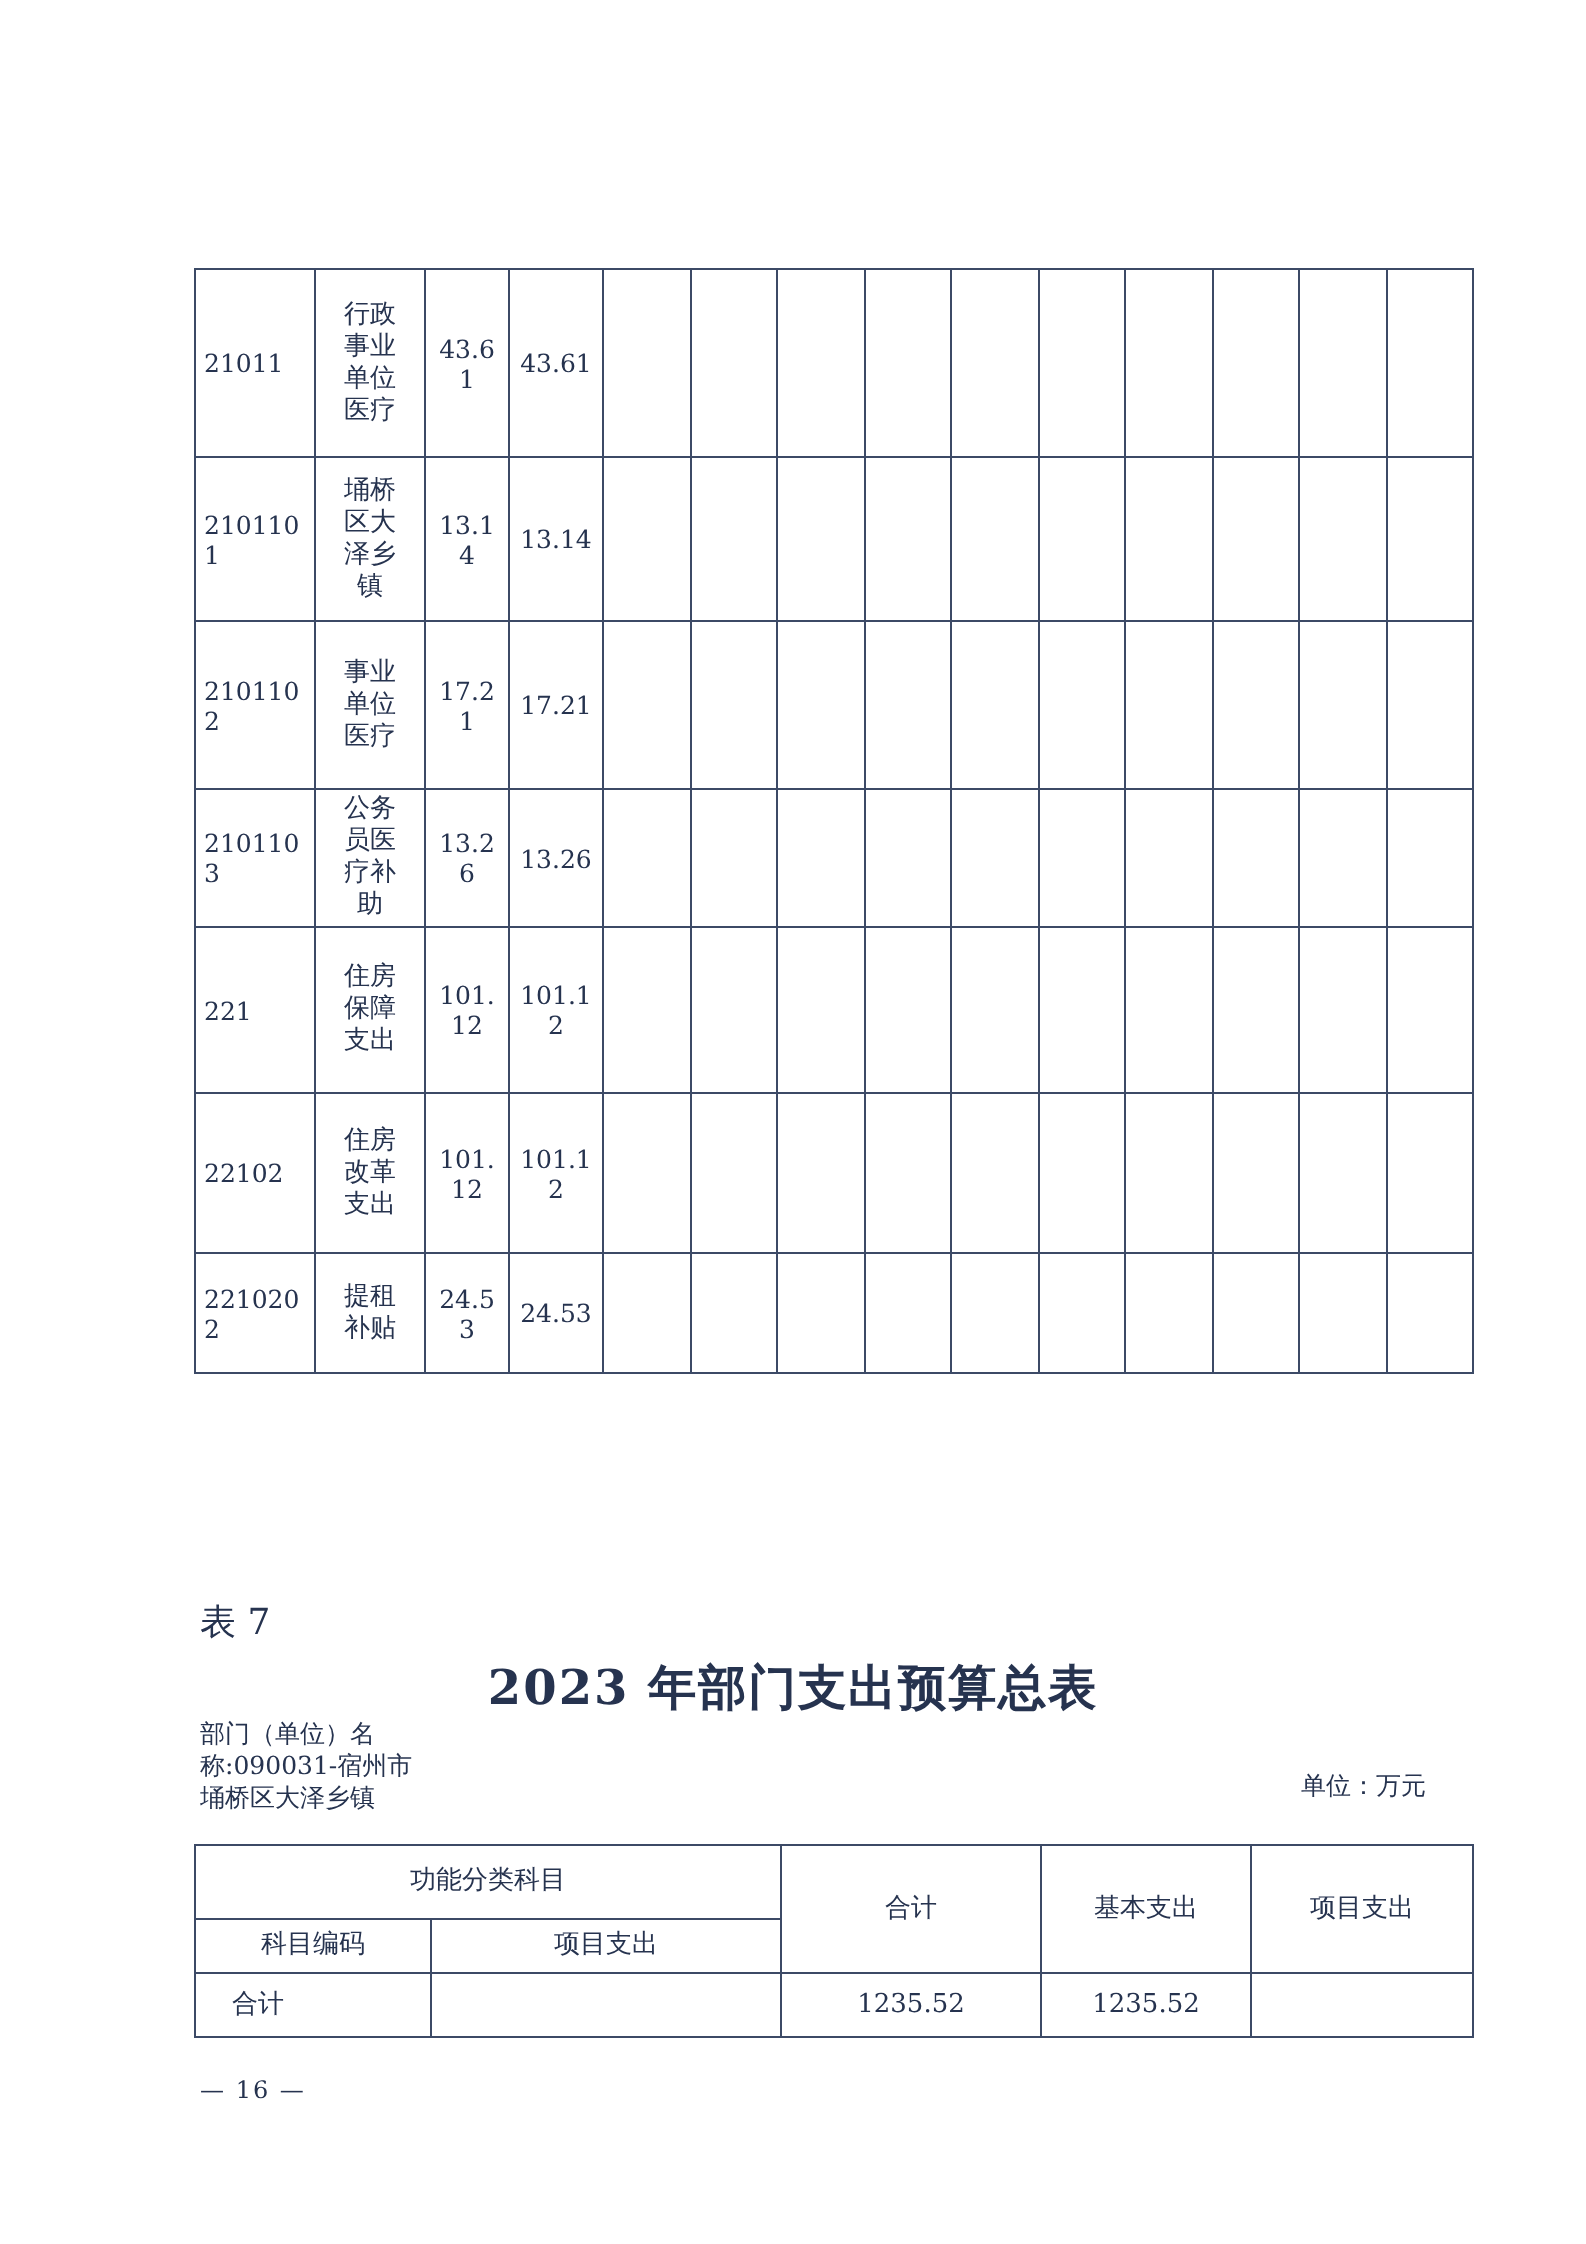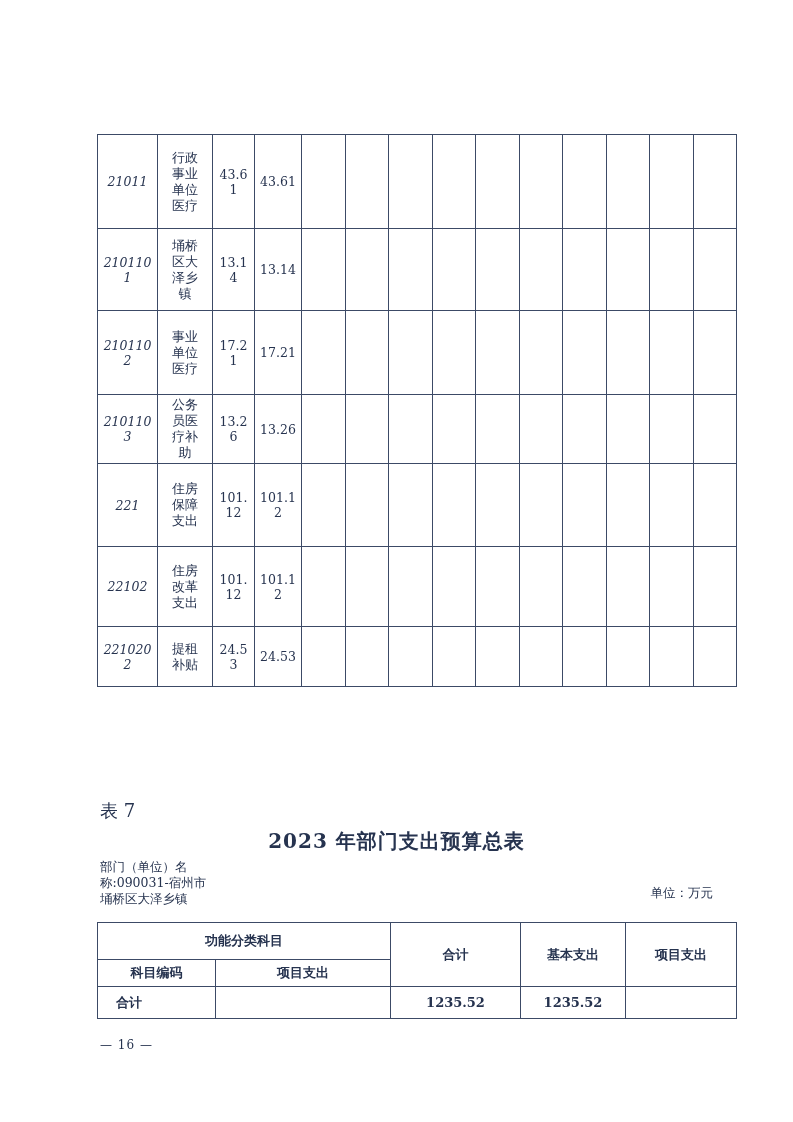--- a/index.html
+++ b/index.html
@@ -15,47 +15,47 @@
   
   table.t1 {
     position:absolute; left:97px; top:134px; width:639px;
     border-collapse:collapse; table-layout:fixed;
     font-size:12.5px; line-height:15px;
   }
   table.t1 td {
     border:1px solid var(--line);
     vertical-align:middle; word-break:break-all; overflow:hidden;
   }
-  table.t1 td.code { text-align:center; padding:2px 4px;font-style:italic; }
+  table.t1 td.code { text-align:left; padding:2px 4px; }
   table.t1 td.name { text-align:center; padding:2px 13px; font-size:13px; line-height:16px; }
   table.t1 td.v1   { text-align:center; padding:2px 3px; }
   table.t1 td.v2   { text-align:center; padding:2px 3px; }
   table.t1 td.e    { padding:0; }
 
   
   .table-label { position:absolute; left:100px; top:799px; font-size:18px; }
   .doc-title {
     position:absolute; left:0; top:828px; width:100%;
-    text-align:center; font-size:20px; font-weight:700; letter-spacing:1px;
+    text-align:center; font-size:24px; font-weight:700; letter-spacing:1px;
   }
   .dept-block {
     position:absolute; left:100px; top:859px; width:170px;
     font-size:12.5px; line-height:16px;
   }
   .unit-label { position:absolute; right:80px; top:885px; font-size:12.5px;text-align:right; }
 
   
   table.t2 {
     position:absolute; left:97px; top:922px; width:639px;
     border-collapse:collapse; table-layout:fixed;
     font-size:13px; line-height:16px;
   }
   table.t2 th, table.t2 td {
     border:1px solid var(--line); vertical-align:middle;
-    font-weight:700; text-align:center; padding:2px 4px; overflow:hidden;
+    font-weight:400; text-align:center; padding:2px 4px; overflow:hidden;
   }
   table.t2 td.rowhead { text-align:left; padding-left:18px; }
 
   .page-number { position:absolute; left:100px; top:1038px; font-size:12px; letter-spacing:1px; }
 </style>
 </head>
 <body>
 
 <div class="page">
 

